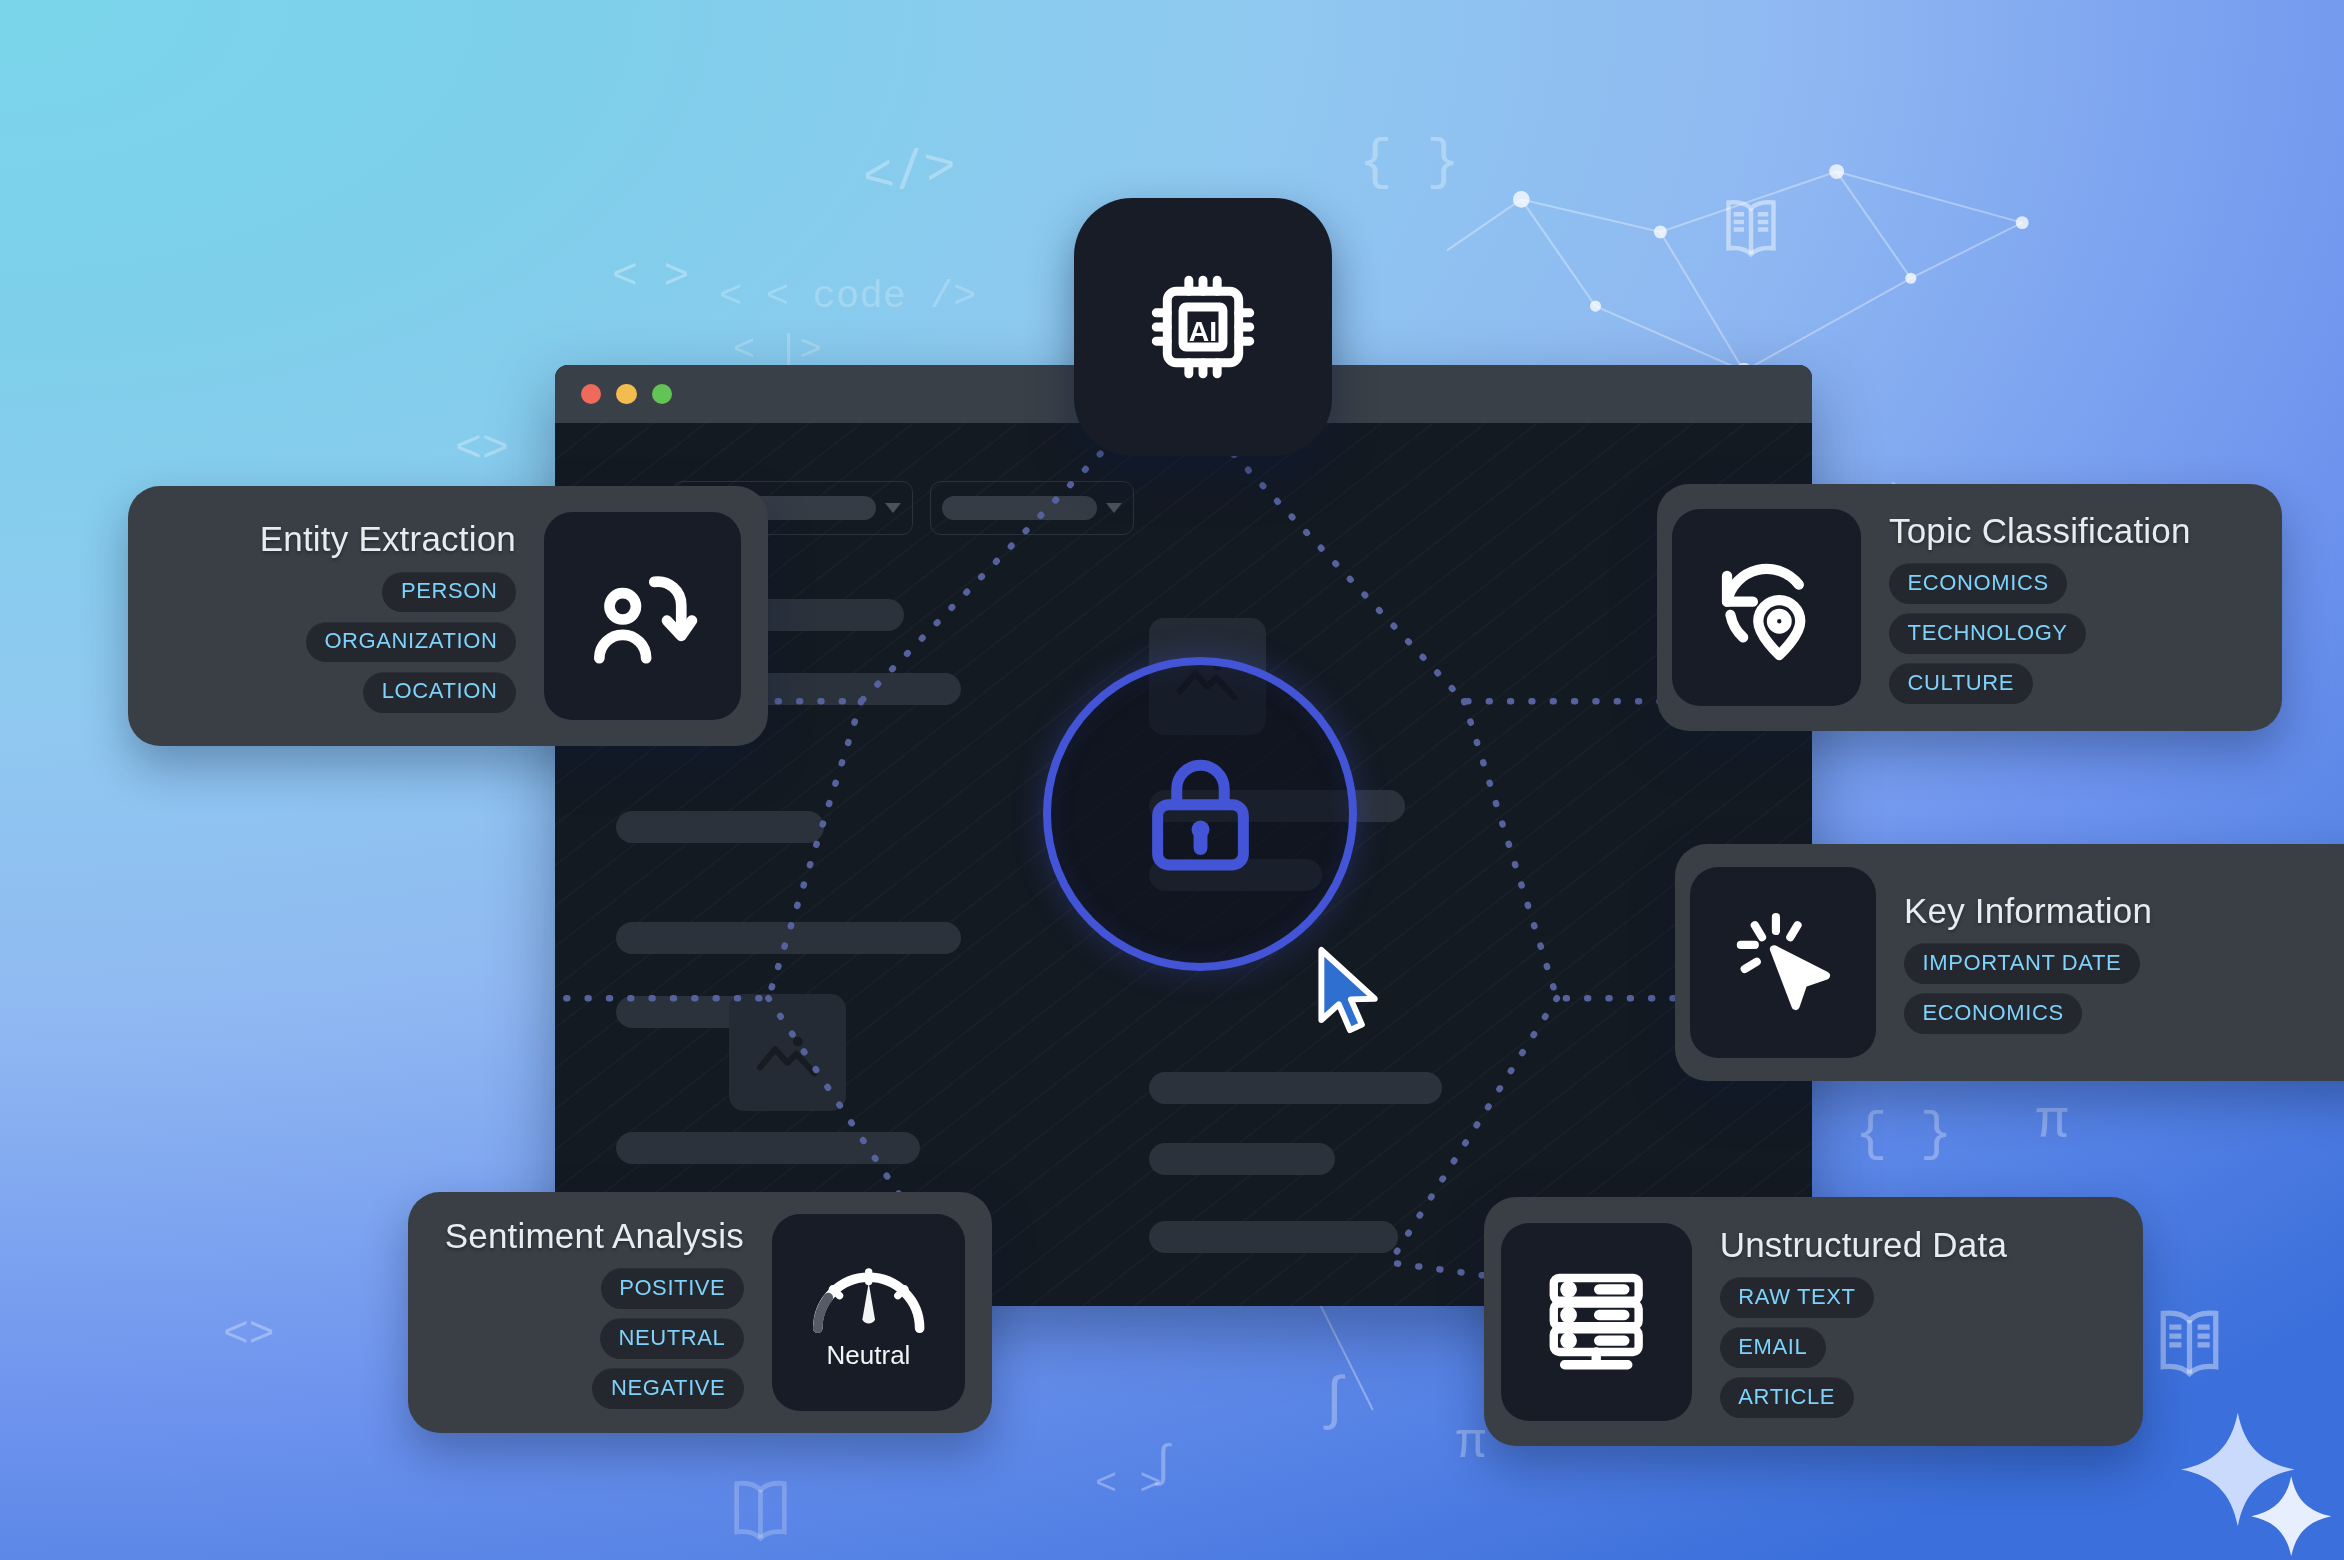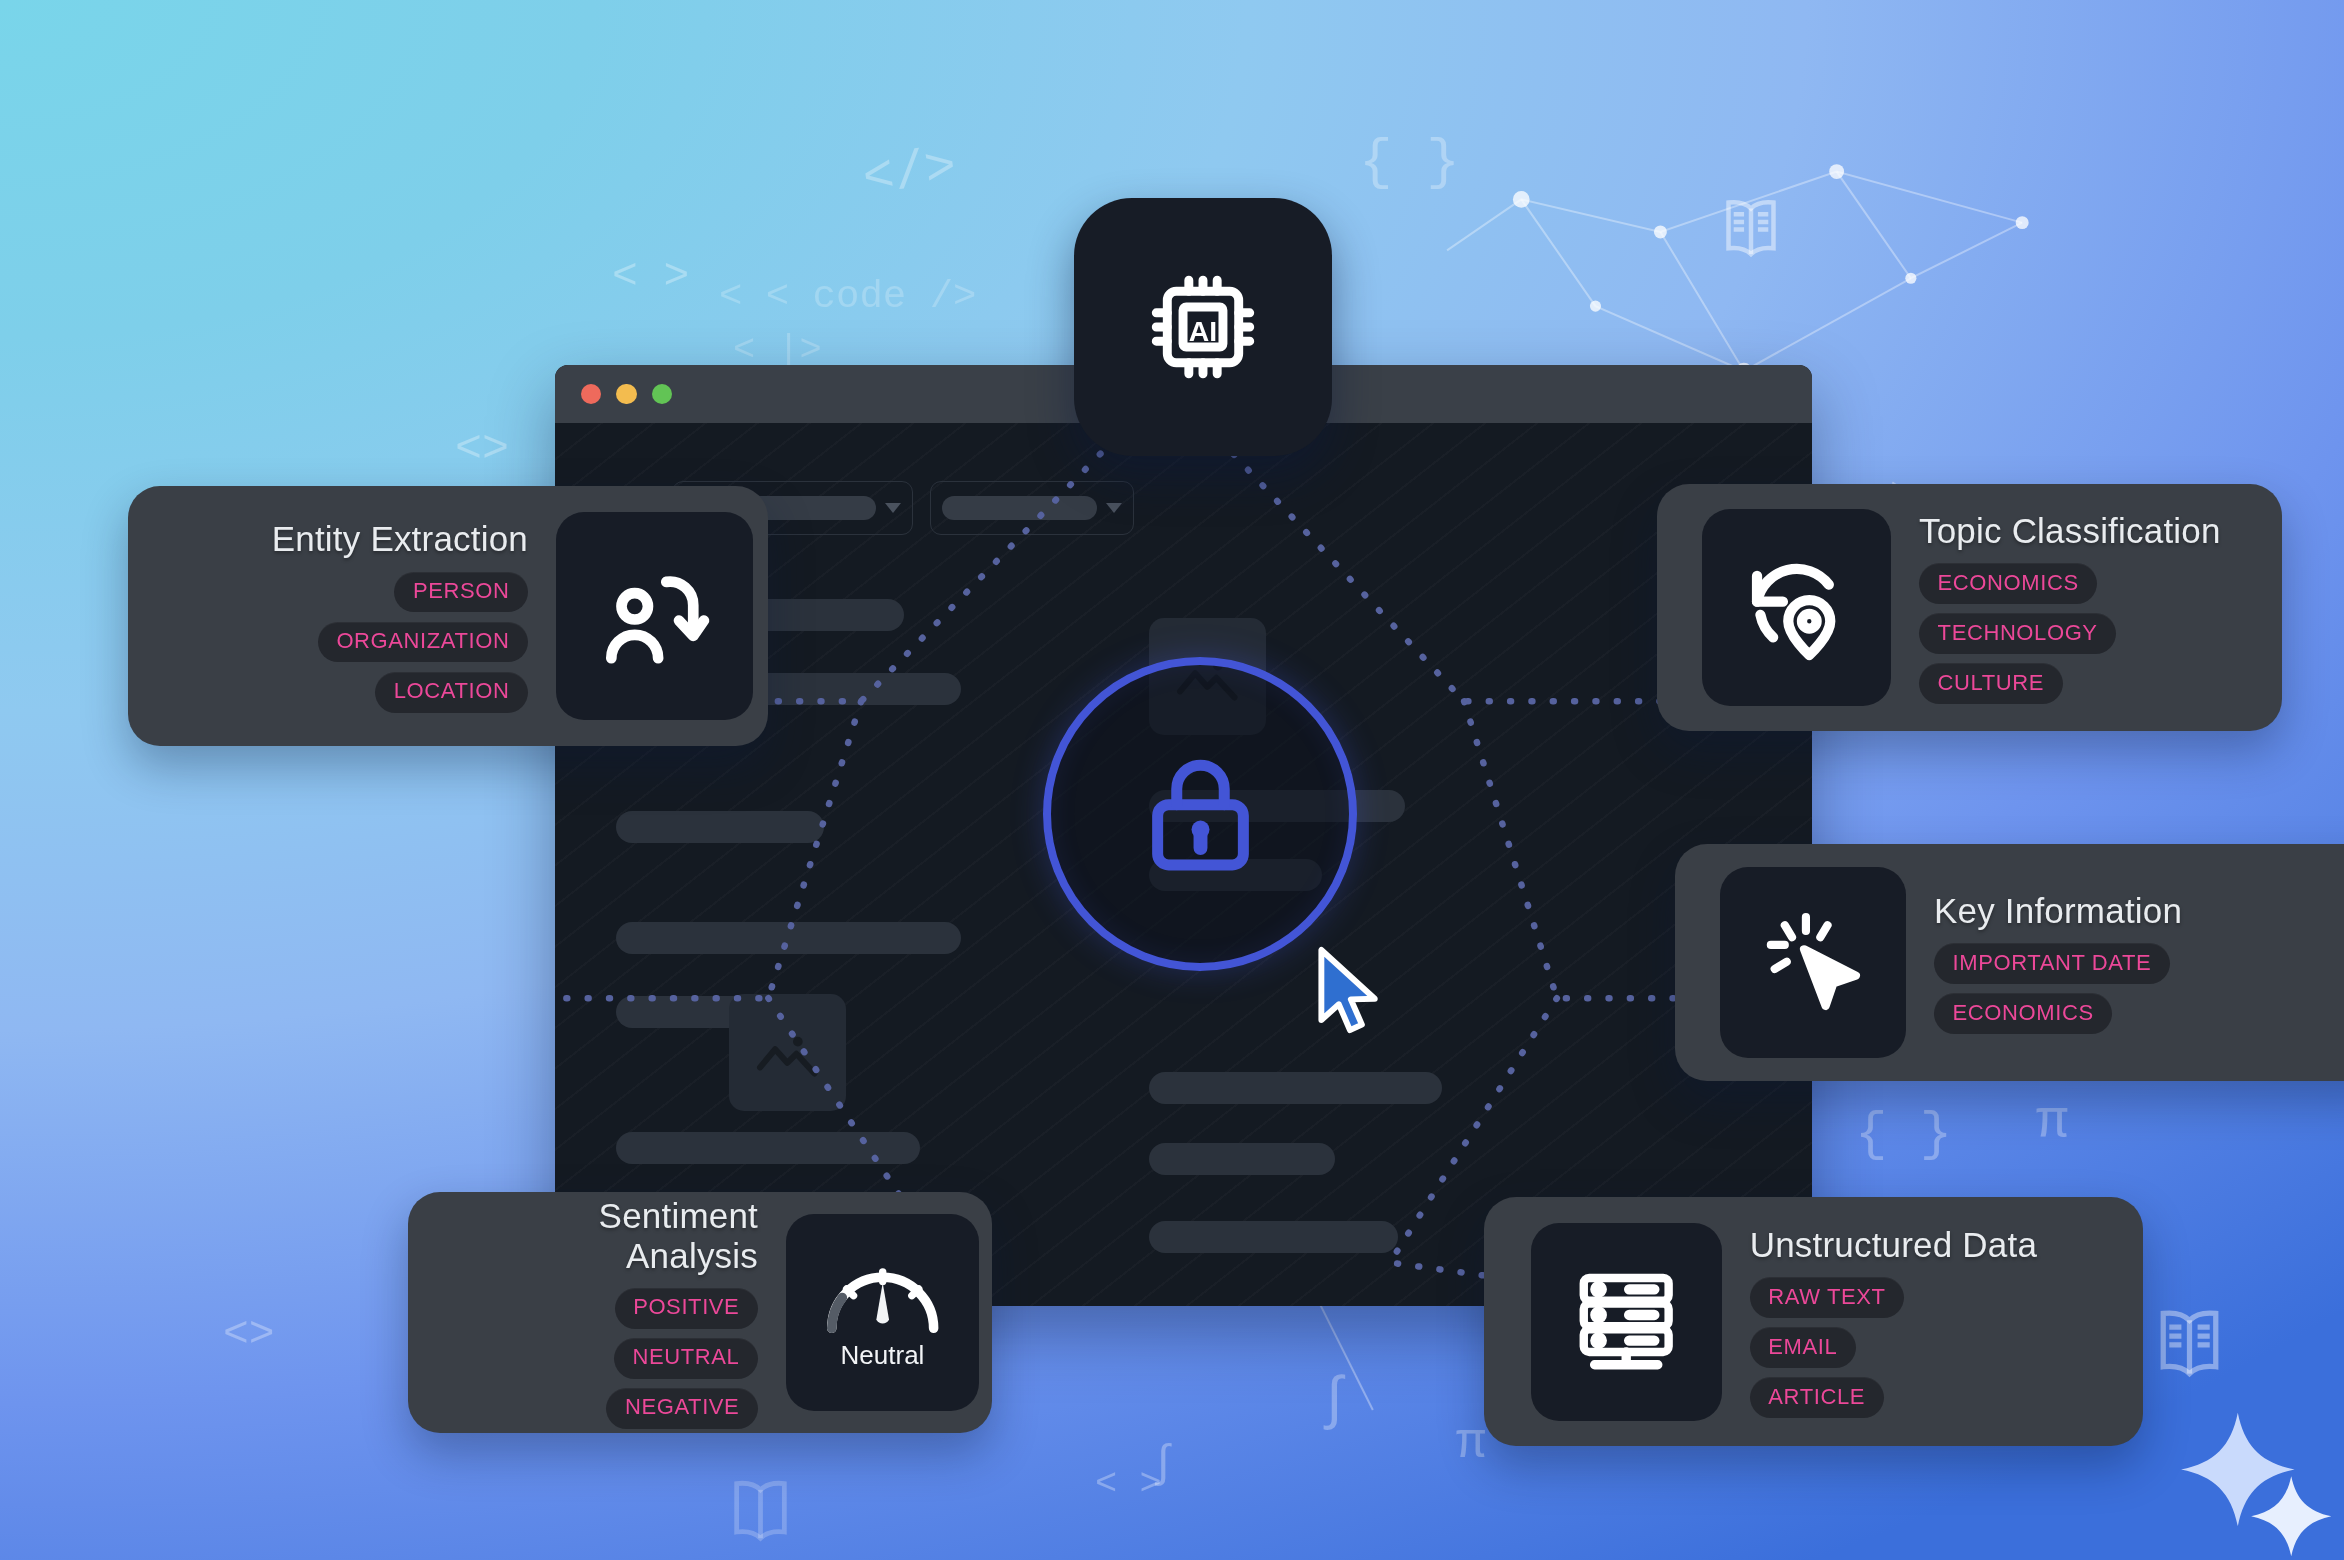--- a/index.html
+++ b/index.html
@@ -123,21 +123,20 @@
   #ai-badge svg { width: 126px; height: 126px; }
 
   
   .card {
     position: absolute;
     background: #3a3f46;
     border-radius: 32px;
     box-shadow: 0 20.4px 46px rgba(10,25,60,0.32);
     display: flex;
     align-items: center;
-    padding-left: 30px;
   }
   .card.icon-right { flex-direction: row; }
   .card.icon-left  { flex-direction: row; }
 
   .card-text {
     display: flex;
     flex-direction: column;
     padding: 24px 28px;
   }
   .card-text.align-right { align-items: flex-end; }
@@ -154,21 +153,21 @@
     text-shadow: 0 1.9px 3.7px rgba(0,0,0,0.35);
   }
   .card-title.ta-right { text-align: right; }
   .card-title.ta-left  { text-align: left; }
 
   .taglist { display:flex; flex-direction: column; gap: 9.3px; }
   .taglist.align-right { align-items: flex-end; }
   .taglist.align-left  { align-items: flex-start; }
   .tag {
     background: #24272d;
-    color: #ec4899;
+    color: #7dd3fc;
     border-radius: 927px;
     padding: 6.5px 18.6px 8.3px;
     font-size: 22px;
     letter-spacing: 0.6px;
     white-space: nowrap;
     box-shadow: inset 0 0.9px 0 rgba(255,255,255,0.04);
   }
 
   .card-icon {
     background: #171c26;

